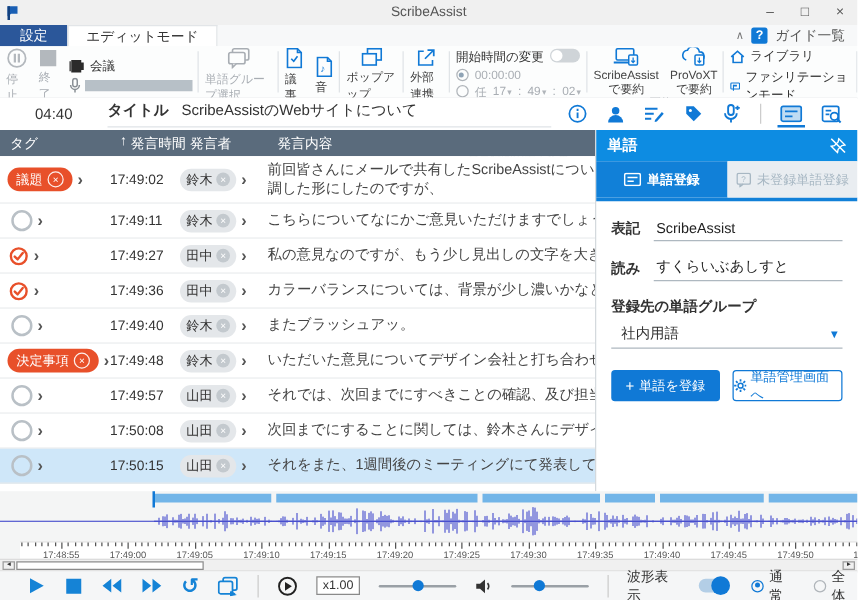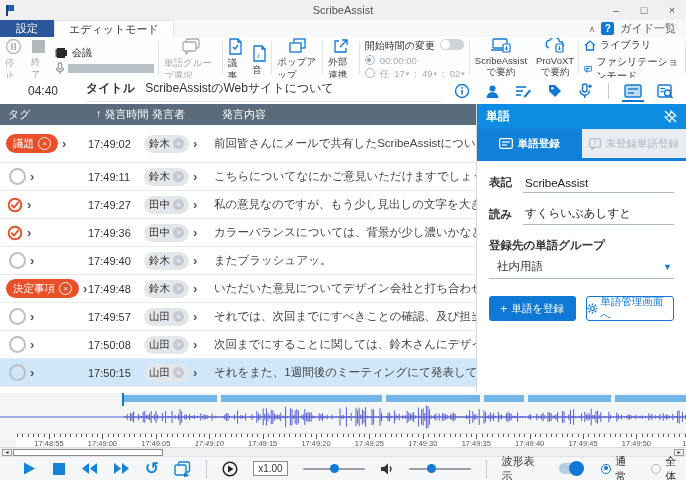--- a/index.html
+++ b/index.html
@@ -401,20 +401,21 @@
         </span>
         <span class="chev">›</span>
       </div>
       <div class="c-time">17:49:02</div>
       <div class="c-sp">
         <span class="chip">鈴木<span class="chip-x">×</span></span>
         <span class="chev">›</span>
       </div>
       <div class="c-tx">
         <div>前回皆さんにメールで共有したScribeAssistについてのホームページのデザインを</div>
+        <div>調した形にしたのですが、</div>
       </div>
     </div>
     <div class="srow">
       <div class="c-tag">
         <span class="cir"></span>
         <span class="chev">›</span>
       </div>
       <div class="c-time">17:49:11</div>
       <div class="c-sp">
         <span class="chip">鈴木<span class="chip-x">×</span></span>
@@ -633,21 +634,21 @@
       <div class="tick" style="left: 145.18px;"></div>
       <div class="tick" style="left: 150.52px;"></div>
       <div class="tick" style="left: 155.86px;"></div>
       <div class="tick" style="left: 161.2px;"></div>
       <div class="tick" style="left: 166.54px;"></div>
       <div class="tick" style="left: 171.88px;"></div>
       <div class="tick" style="left: 177.22px;"></div>
       <div class="tick" style="left: 182.56px;"></div>
       <div class="tick" style="left: 187.9px;"></div>
       <div class="tick big" style="left: 193.24px;"></div>
-      <div class="tlabel" style="left: 193.24px; font-style: italic;">17:49:10</div>
+      <div class="tlabel" style="left: 193.24px;">17:49:10</div>
       <div class="tick" style="left: 198.58px;"></div>
       <div class="tick" style="left: 203.92px;"></div>
       <div class="tick" style="left: 209.26px;"></div>
       <div class="tick" style="left: 214.6px;"></div>
       <div class="tick" style="left: 219.94px;"></div>
       <div class="tick" style="left: 225.28px;"></div>
       <div class="tick" style="left: 230.62px;"></div>
       <div class="tick" style="left: 235.96px;"></div>
       <div class="tick" style="left: 241.3px;"></div>
       <div class="tick big" style="left: 246.64px;"></div>

